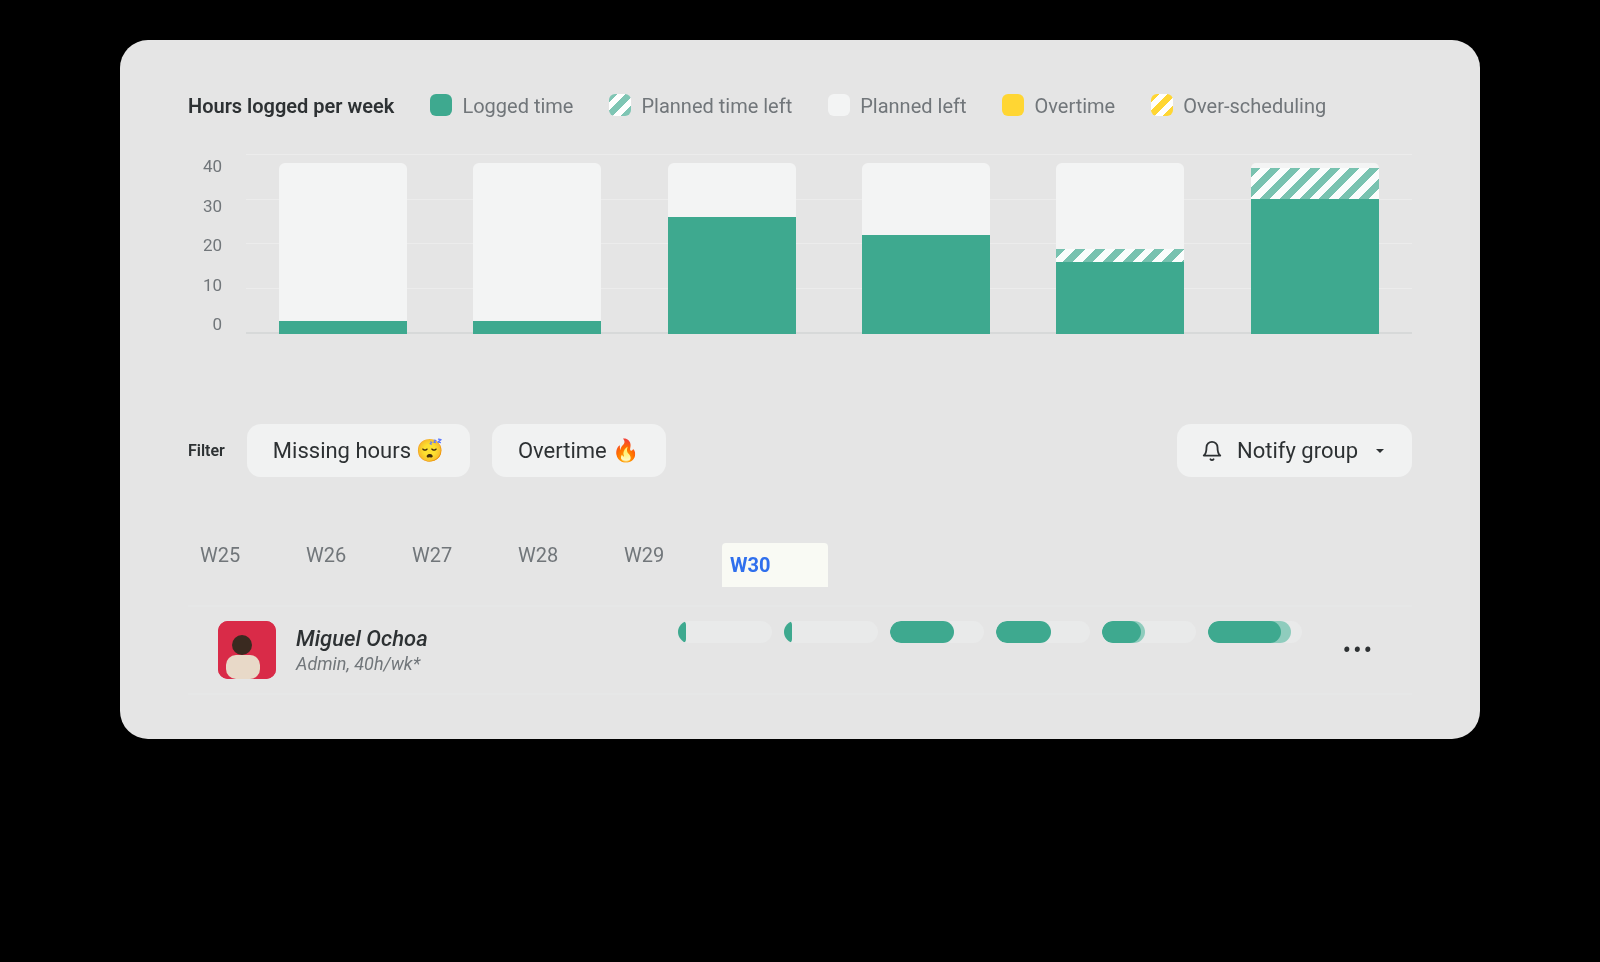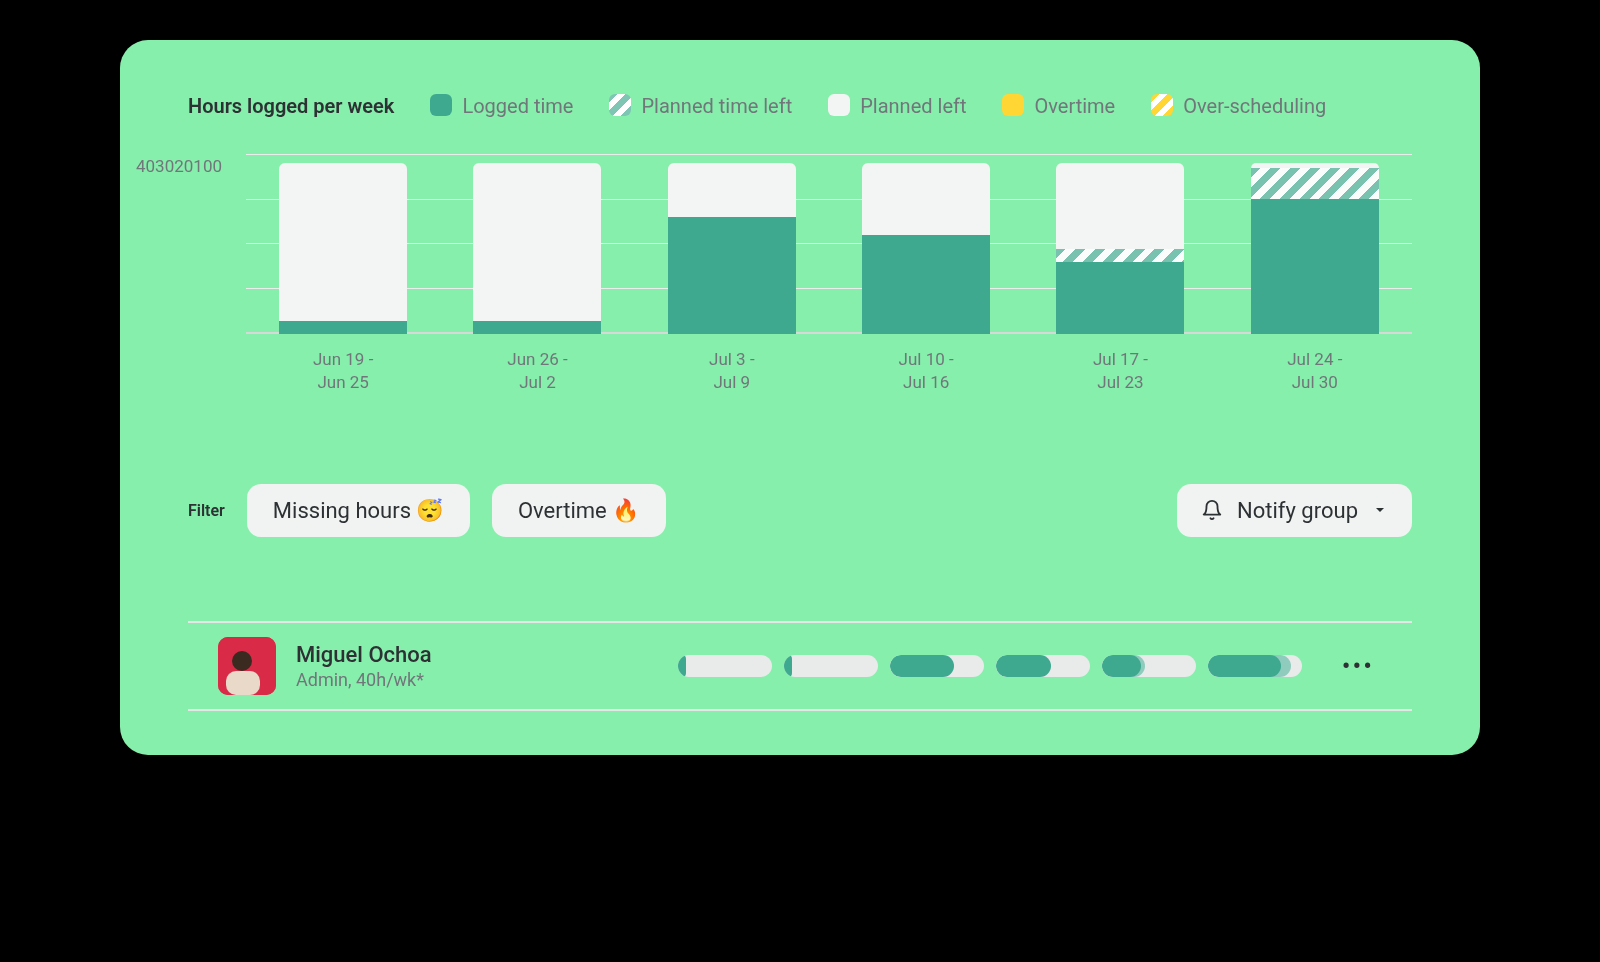--- a/index.html
+++ b/index.html
@@ -19,21 +19,21 @@
   body {
     margin: 0;
     padding: 40px;
     background: #000;
     font-family: -apple-system, BlinkMacSystemFont, "Segoe UI", Roboto, sans-serif;
     color: var(--dark-text);
   }
   .card {
     width: 1360px;
     margin: 0 auto;
-    background: #86efac;
+    background: #e5e5e5;
     border-radius: 28px;
     padding: 54px 68px 44px 68px;
     box-shadow: 0 16px 40px rgba(0,0,0,.35);
   }
 
   
   .hdr {
     display: flex;
     align-items: center;
     gap: 36px;
@@ -52,21 +52,21 @@
   }
   .sw-capacity { background: var(--grey-bg); }
   .sw-overtime { background: var(--yellow); }
   .sw-oversched {
     background: repeating-linear-gradient(135deg, var(--yellow) 0 6px, #fff 6px 12px);
   }
 
   
   .chart-wrap { display: flex; gap: 24px; }
   .yaxis {
-    display: flex; flex-direction: row; justify-content: flex-end;
+    display: flex; flex-direction: column; justify-content: space-between;
     height: 180px;
     font-size: 17px; color: var(--grey-text);
     text-align: right; width: 34px;
     padding-top: 2px;
   }
   .plot {
     flex: 1;
     position: relative;
     height: 180px;
   }
@@ -139,23 +139,24 @@
     padding: 0 4px 18px 4px;
     font-size: 20px;
     color: var(--grey-text);
   }
   .th-name { flex: 0 0 480px; padding-left: 26px;}
   .th-week { flex: 0 0 106px; text-align: left; padding-left: 8px;}
   .th-week.current { color: var(--blue); font-weight: 700; background: #f9faf4; border-radius: 4px 4px 0 0; padding-top:10px; padding-bottom:10px;}
   .th-actions { flex: 1; }
 
   .trow {
-    display: flex; align-items: center;
+    display: flex; 
     border-bottom: 2px solid #e6e7e7;
     padding: 14px 4px;
+    font-style: italic;
   }
   .td-name { flex: 0 0 480px; display: flex; align-items: center; gap: 20px; padding-left:26px;}
   .avatar {
     width: 58px; height: 58px; border-radius: 10px;
     background: var(--red-avatar);
     display: flex; align-items: center; justify-content: center;
     overflow: hidden;
     flex: none;
   }
   .avatar svg { width: 58px; height:58px; }
@@ -247,28 +248,20 @@
             <div class="seg logged" style="height: 40%;"></div>
           </div>
           <div class="bar-col">
             <div class="seg cap" style="height: 2.5%;"></div>
             <div class="seg planned" style="height: 17.5%;"></div>
             <div class="seg logged" style="height: 75%;"></div>
           </div>
         </div>
     </div>
   </div>
-  <div class="xaxis" id="xaxis">
-      <div class="xl">Jun 19 -<br>Jun 25</div>
-      <div class="xl">Jun 26 -<br>Jul 2</div>
-      <div class="xl">Jul 3 -<br>Jul 9</div>
-      <div class="xl">Jul 10 -<br>Jul 16</div>
-      <div class="xl">Jul 17 -<br>Jul 23</div>
-      <div class="xl">Jul 24 -<br>Jul 30</div>
-    </div>
 
   <div class="filter-row">
     <span class="filter-label">Filter</span>
     <div class="chip">
       <span>Missing hours 😴</span>
     </div>
     <div class="chip">
       <span>Overtime 🔥</span>
     </div>
     <div class="notify">
@@ -282,20 +275,28 @@
       <span class="caret">
         <svg width="16" height="16" viewBox="0 0 24 24">
             <path d="M6 9l6 6 6-6" fill="#2d3133"></path>
           </svg>
       </span>
     </div>
   </div>
 
   <div class="table">
     <div class="thead">
+      <div class="th-weeks" id="thweeks" style="display:flex;">
+          <div class="th-week">W25</div>
+          <div class="th-week">W26</div>
+          <div class="th-week">W27</div>
+          <div class="th-week">W28</div>
+          <div class="th-week">W29</div>
+          <div class="th-week current">W30</div>
+        </div>
       <div class="th-actions"></div>
     </div>
     <div id="tbody">
         <div class="trow">
           <div class="td-name">
     <div class="avatar">
       <svg viewBox="0 0 58 58">
                 <rect width="58" height="58" fill="#d92b48"></rect>
                 <circle cx="24" cy="24" r="10" fill="#3a2a20"></circle>
                 <rect x="8" y="34" width="34" height="24" rx="10" fill="#e8d9c8"></rect>

